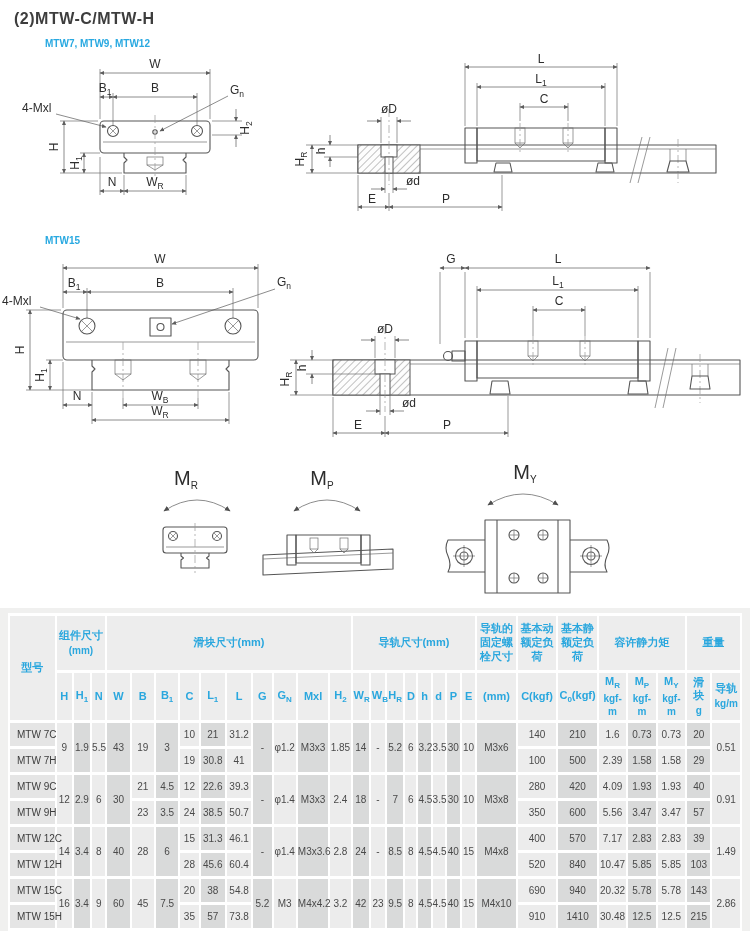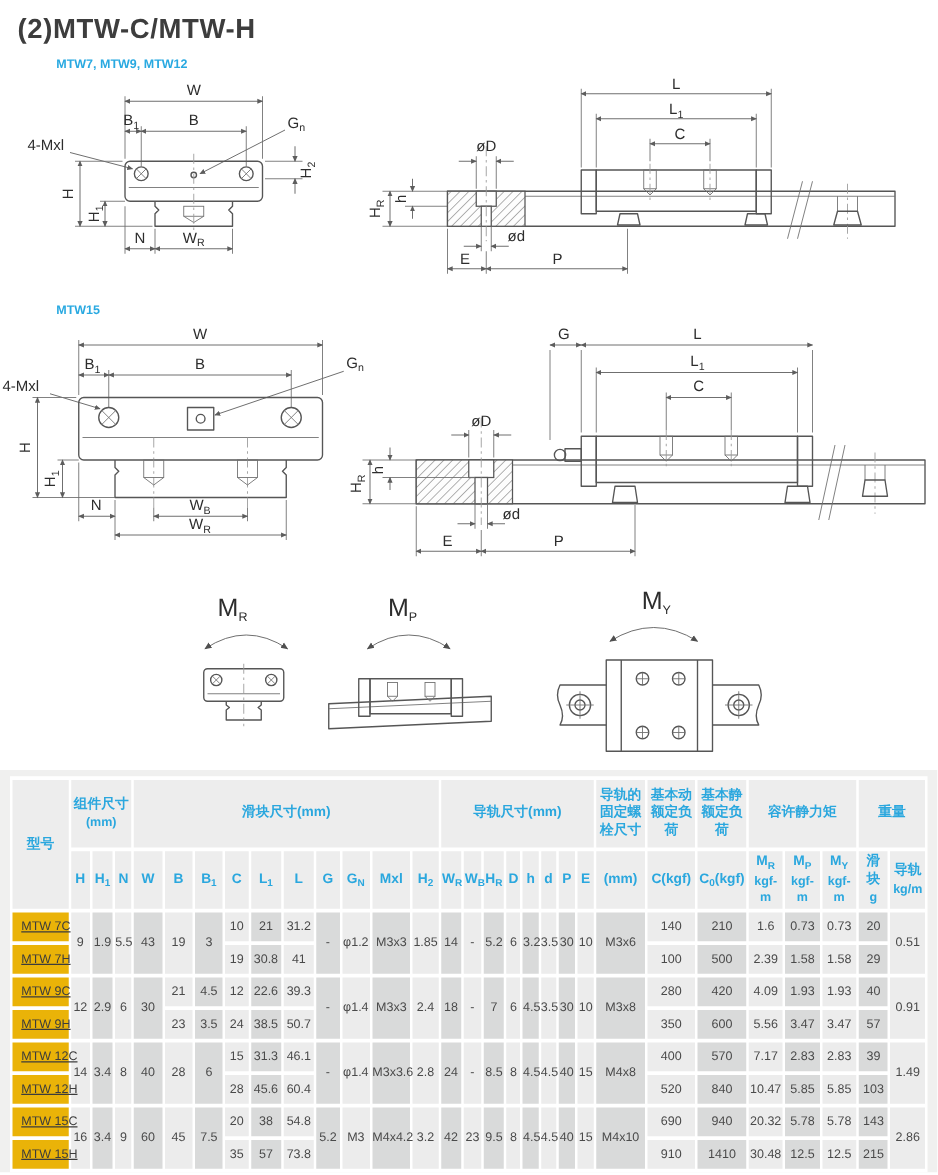--- a/index.html
+++ b/index.html
@@ -1,17 +1,17 @@
 <!DOCTYPE html>
 <html><head>
 <meta charset="utf-8">
 <style>
   html,body{margin:0;padding:0;background:#fff;}
   body{width:750px;font-family:"Liberation Sans","DejaVu Sans",sans-serif;}
-  .page-title{font-size:22px;font-weight:600;color:#3d3d3d;margin:10px 0 0 14px;letter-spacing:.5px;}
+  .page-title{font-size:16px;font-weight:600;color:#3d3d3d;margin:10px 0 0 14px;letter-spacing:.5px;}
   .series-subtitle{font-size:10px;font-weight:bold;color:#29a9e1;margin:10px 0 0 45px;}
   svg{display:block;}
   
   .ol{fill:none;stroke:#565656;stroke-width:1.1;stroke-linejoin:round;}
   .tl{fill:none;stroke:#6f6f6f;stroke-width:.7;}
   .dl{fill:none;stroke:#6f6f6f;stroke-width:.8;}
   .cl{fill:none;stroke:#9a9a9a;stroke-width:.7;stroke-dasharray:8 3 2 3;}
   .wf{fill:#fff;stroke:#565656;stroke-width:1;}
   text.dt{font-family:"Liberation Sans","DejaVu Sans",sans-serif;font-size:12px;fill:#2d2d2d;}
   text.mt{font-family:"Liberation Sans","DejaVu Sans",sans-serif;font-size:20px;fill:#2d2d2d;}
@@ -21,21 +21,21 @@
   .band{background:#f0f0ef;min-height:302px;padding:5px 8px 0 8px;margin-top:5px;}
   table.spec{border-collapse:separate;border-spacing:2px 3px;table-layout:fixed;background:#fff;width:734px;}
   .hcell{background:#ededed;color:#2aa7de;font-weight:bold;font-size:11px;text-align:center;vertical-align:middle;padding:2px 1px;line-height:1.25;}
   .hcell sub{font-size:8px;}
   .hcell div{font-weight:bold;font-size:10px;margin-top:2px;}
   tr.h-top .hcell{height:50px;}
   tr.h-sub .hcell{height:30px;font-size:11px;}
   td.cell{text-align:center;font-size:10px;color:#4a4a4a;height:23px;vertical-align:middle;padding:0;}
   td.dark{background:#d9dada;}
   td.light{background:#ececec;}
-  td.model{text-align:center;padding-left:7px;color:#3c3c3c;background:#eab308;white-space:nowrap;text-decoration:underline;}
+  td.model{text-align:center;padding-left:7px;color:#3c3c3c;background:#e5e5e5;white-space:nowrap;}
 </style>
 </head>
 <body>
 
 <div>
 
   <h1 class="page-title">(2)MTW-C/MTW-H</h1>
   <div class="series-subtitle">MTW7, MTW9, MTW12</div>
 
   <svg width="750" height="170" viewBox="0 0 750 170" style="margin-top:4px;">

